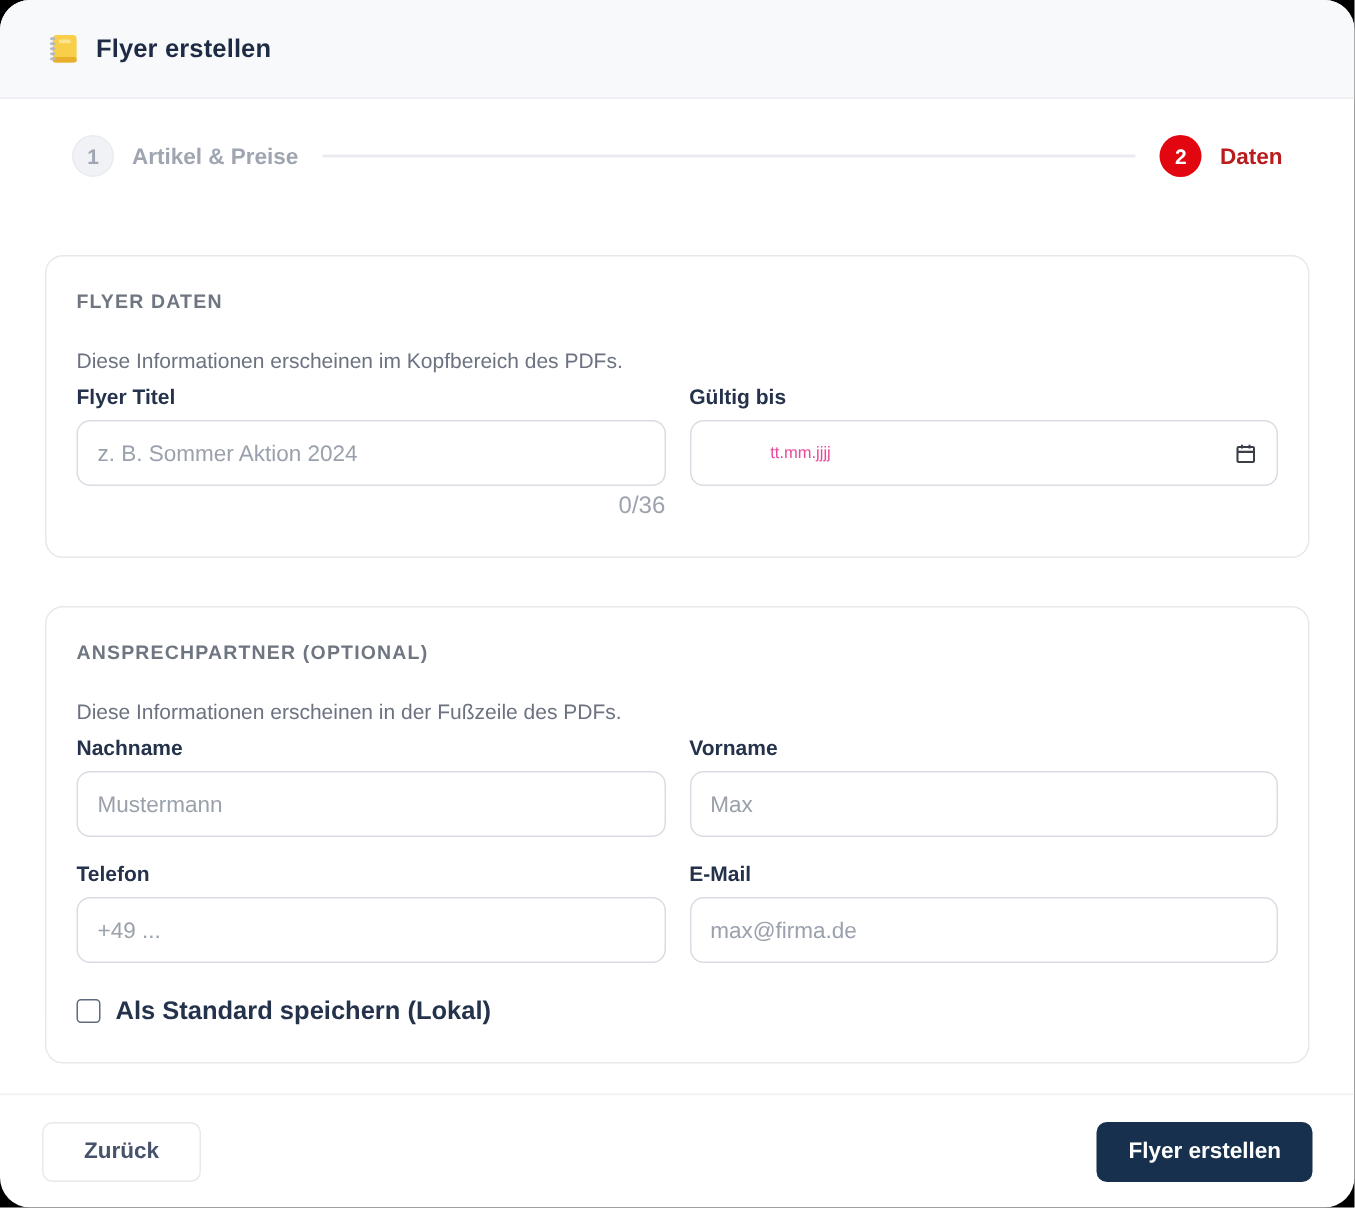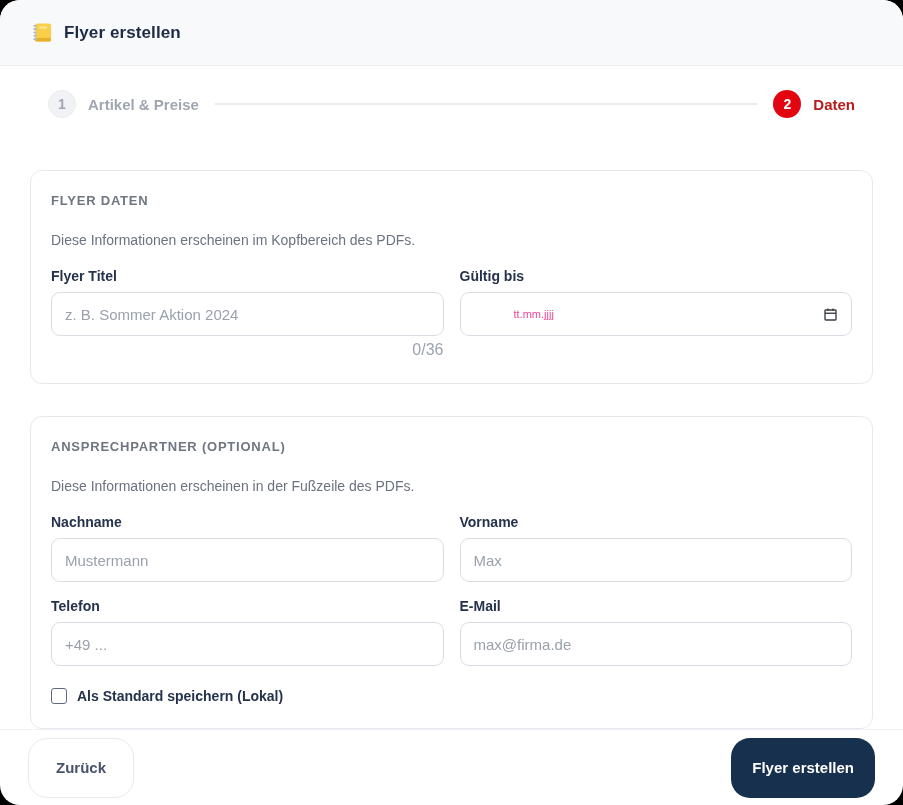--- a/index.html
+++ b/index.html
@@ -63,21 +63,21 @@
   .section-title {
     font-size: 13px; font-weight: 700; color: #6f7681;
     letter-spacing: .06em;
   }
   .section-sub {
     font-size: 14px; color: #6b7280; margin-top: 24px;
   }
   .field-grid {
     display: grid; grid-template-columns: 1fr 1fr;
     column-gap: 20px; row-gap: 16px;
-    margin-top: 20px;
+    margin-top: 8px;
     gap: 16px;
   }
   .field-label {
     display: block;
     font-size: 14px; font-weight: 700; color: #25324b;
     margin-bottom: 8px;
   }
   .text-input {
     width: 100%; height: 44px;
     border: 1px solid #d9dde3; border-radius: 9px;
@@ -98,31 +98,31 @@
   .checkbox-row {
     display: flex; align-items: center; gap: 10px; margin-top: 22px;
   }
   .checkbox {
     appearance: none; -webkit-appearance: none;
     width: 16px; height: 16px;
     border: 1.5px solid #5f6b7d; border-radius: 3px;
     background: #fff; cursor: pointer;
   }
   .checkbox-label {
-    font-size: 14px; font-weight: 700; color: #25324b; cursor: pointer;
+    font-size: 17px; font-weight: 700; color: #25324b; cursor: pointer;
   }
   
   .footer {
     flex: 0 0 76px;
     border-top: 1px solid #f0f1f4;
     display: flex; align-items: center; justify-content: space-between;
     padding: 0 28px;
   }
   .btn {
-    height: 60px; border-radius: 19px; font-size: 15px; font-weight: 700;
+    height: 40px; border-radius: 7px; font-size: 15px; font-weight: 700;
     font-family: "Liberation Sans", sans-serif; cursor: pointer;
   }
   .btn-back {
     background: #ffffff; border: 1px solid #e7e9ed;
     color: #47526b; padding: 0 27px;
   }
   .btn-submit {
     background: #17304d; border: none;
     color: #ffffff; padding: 0 21px;
   }

